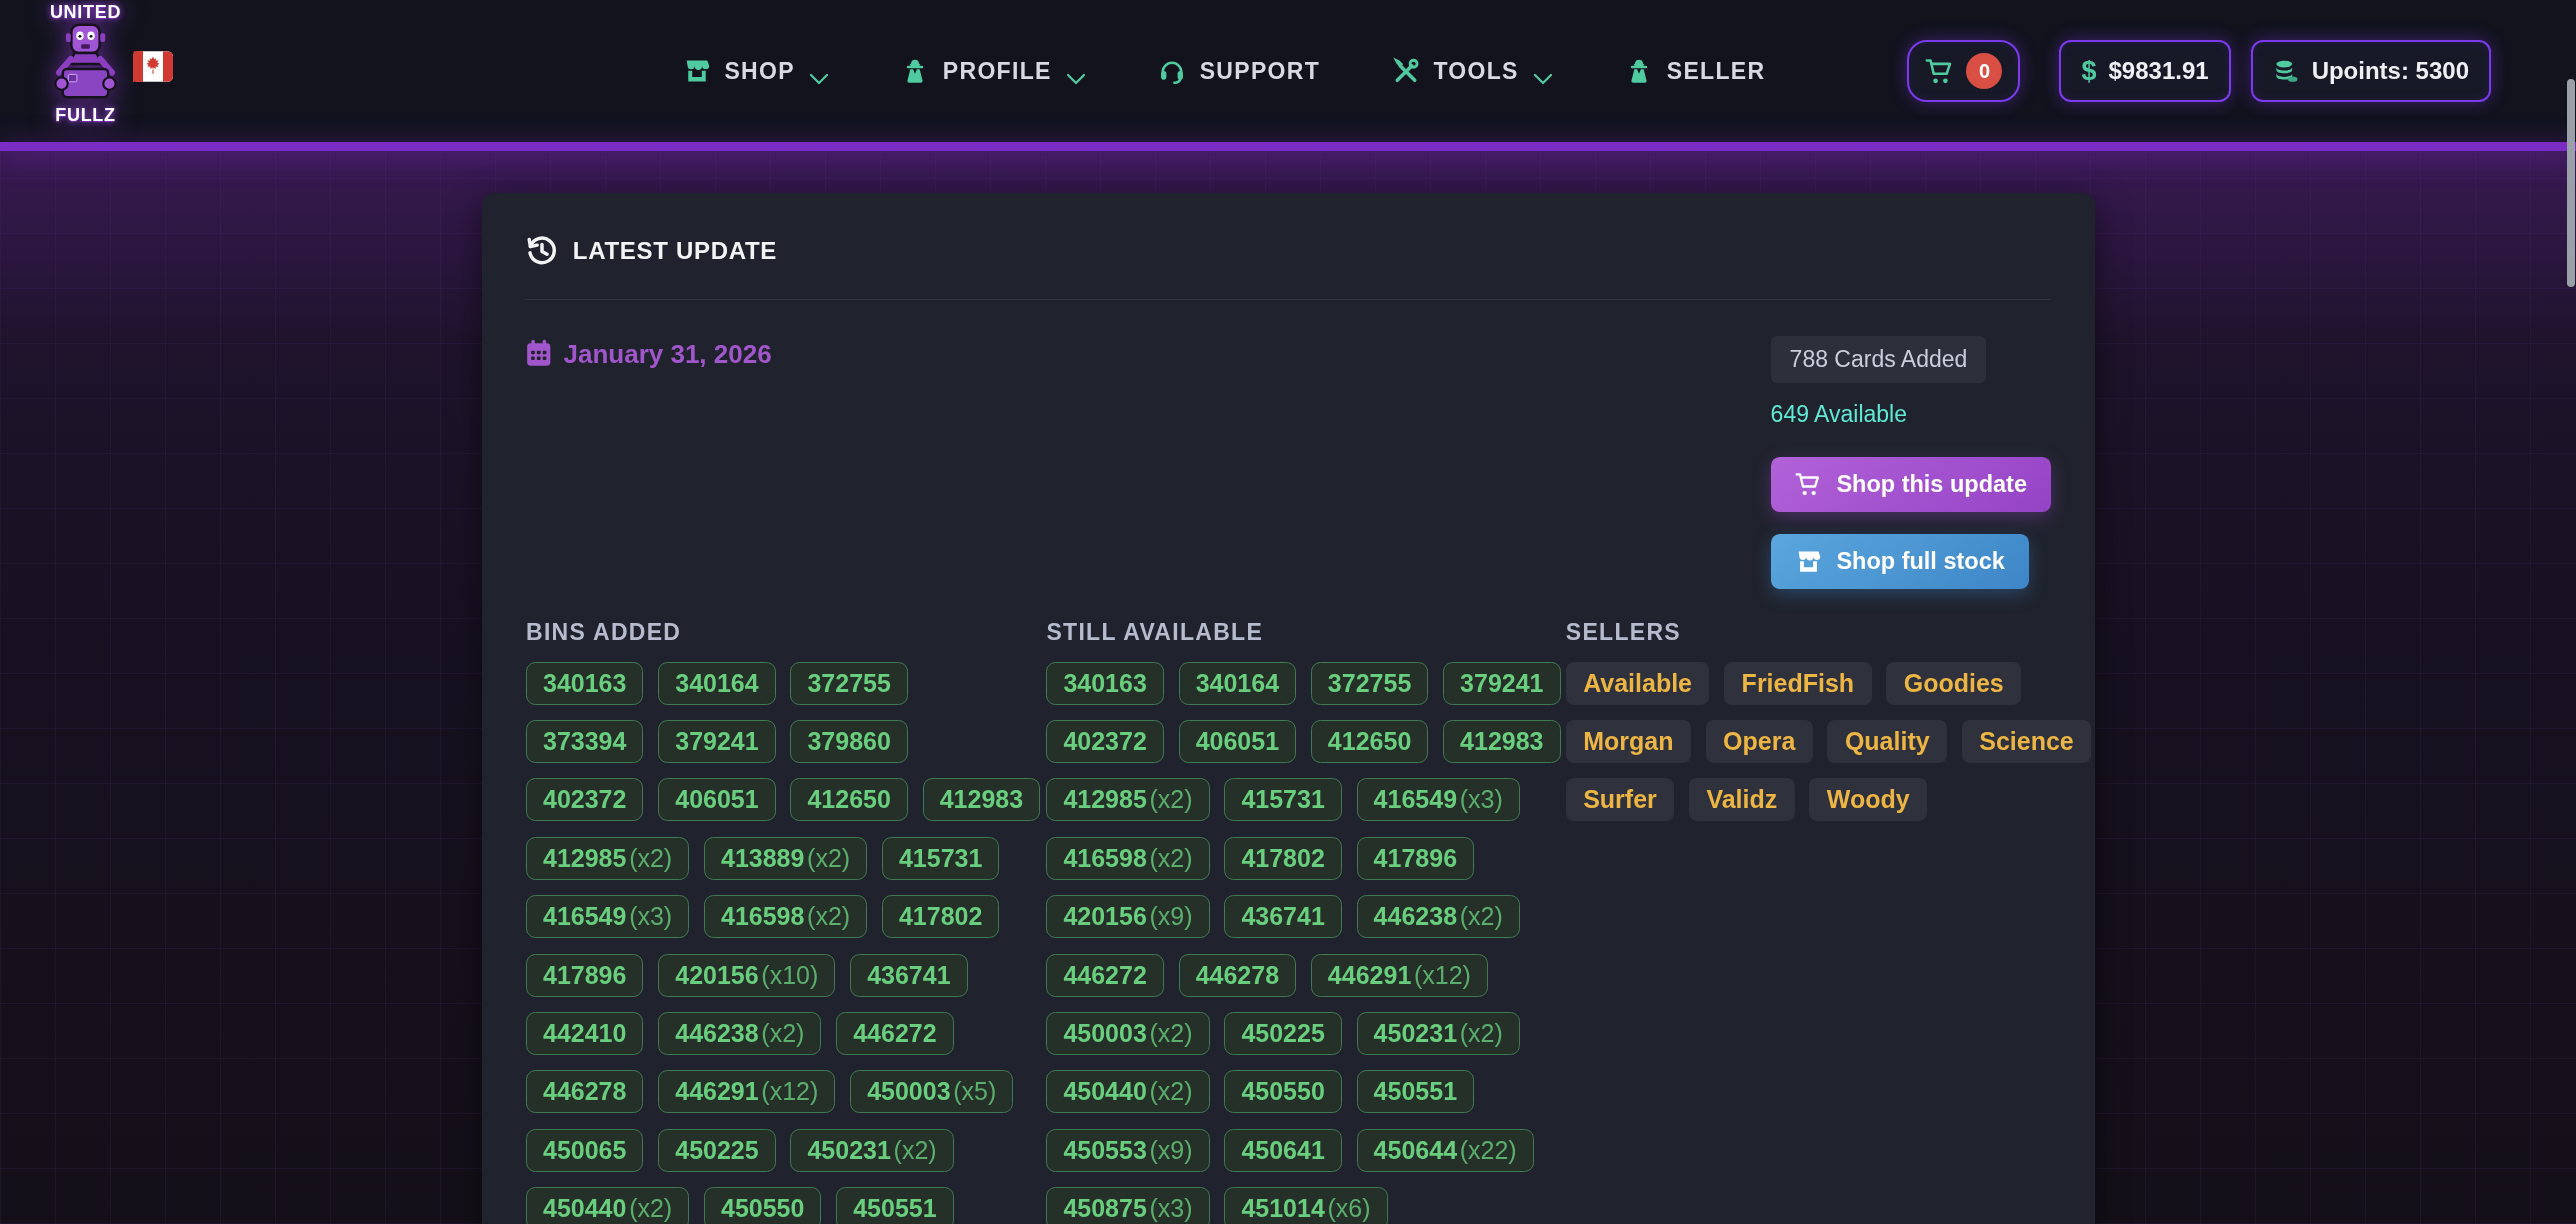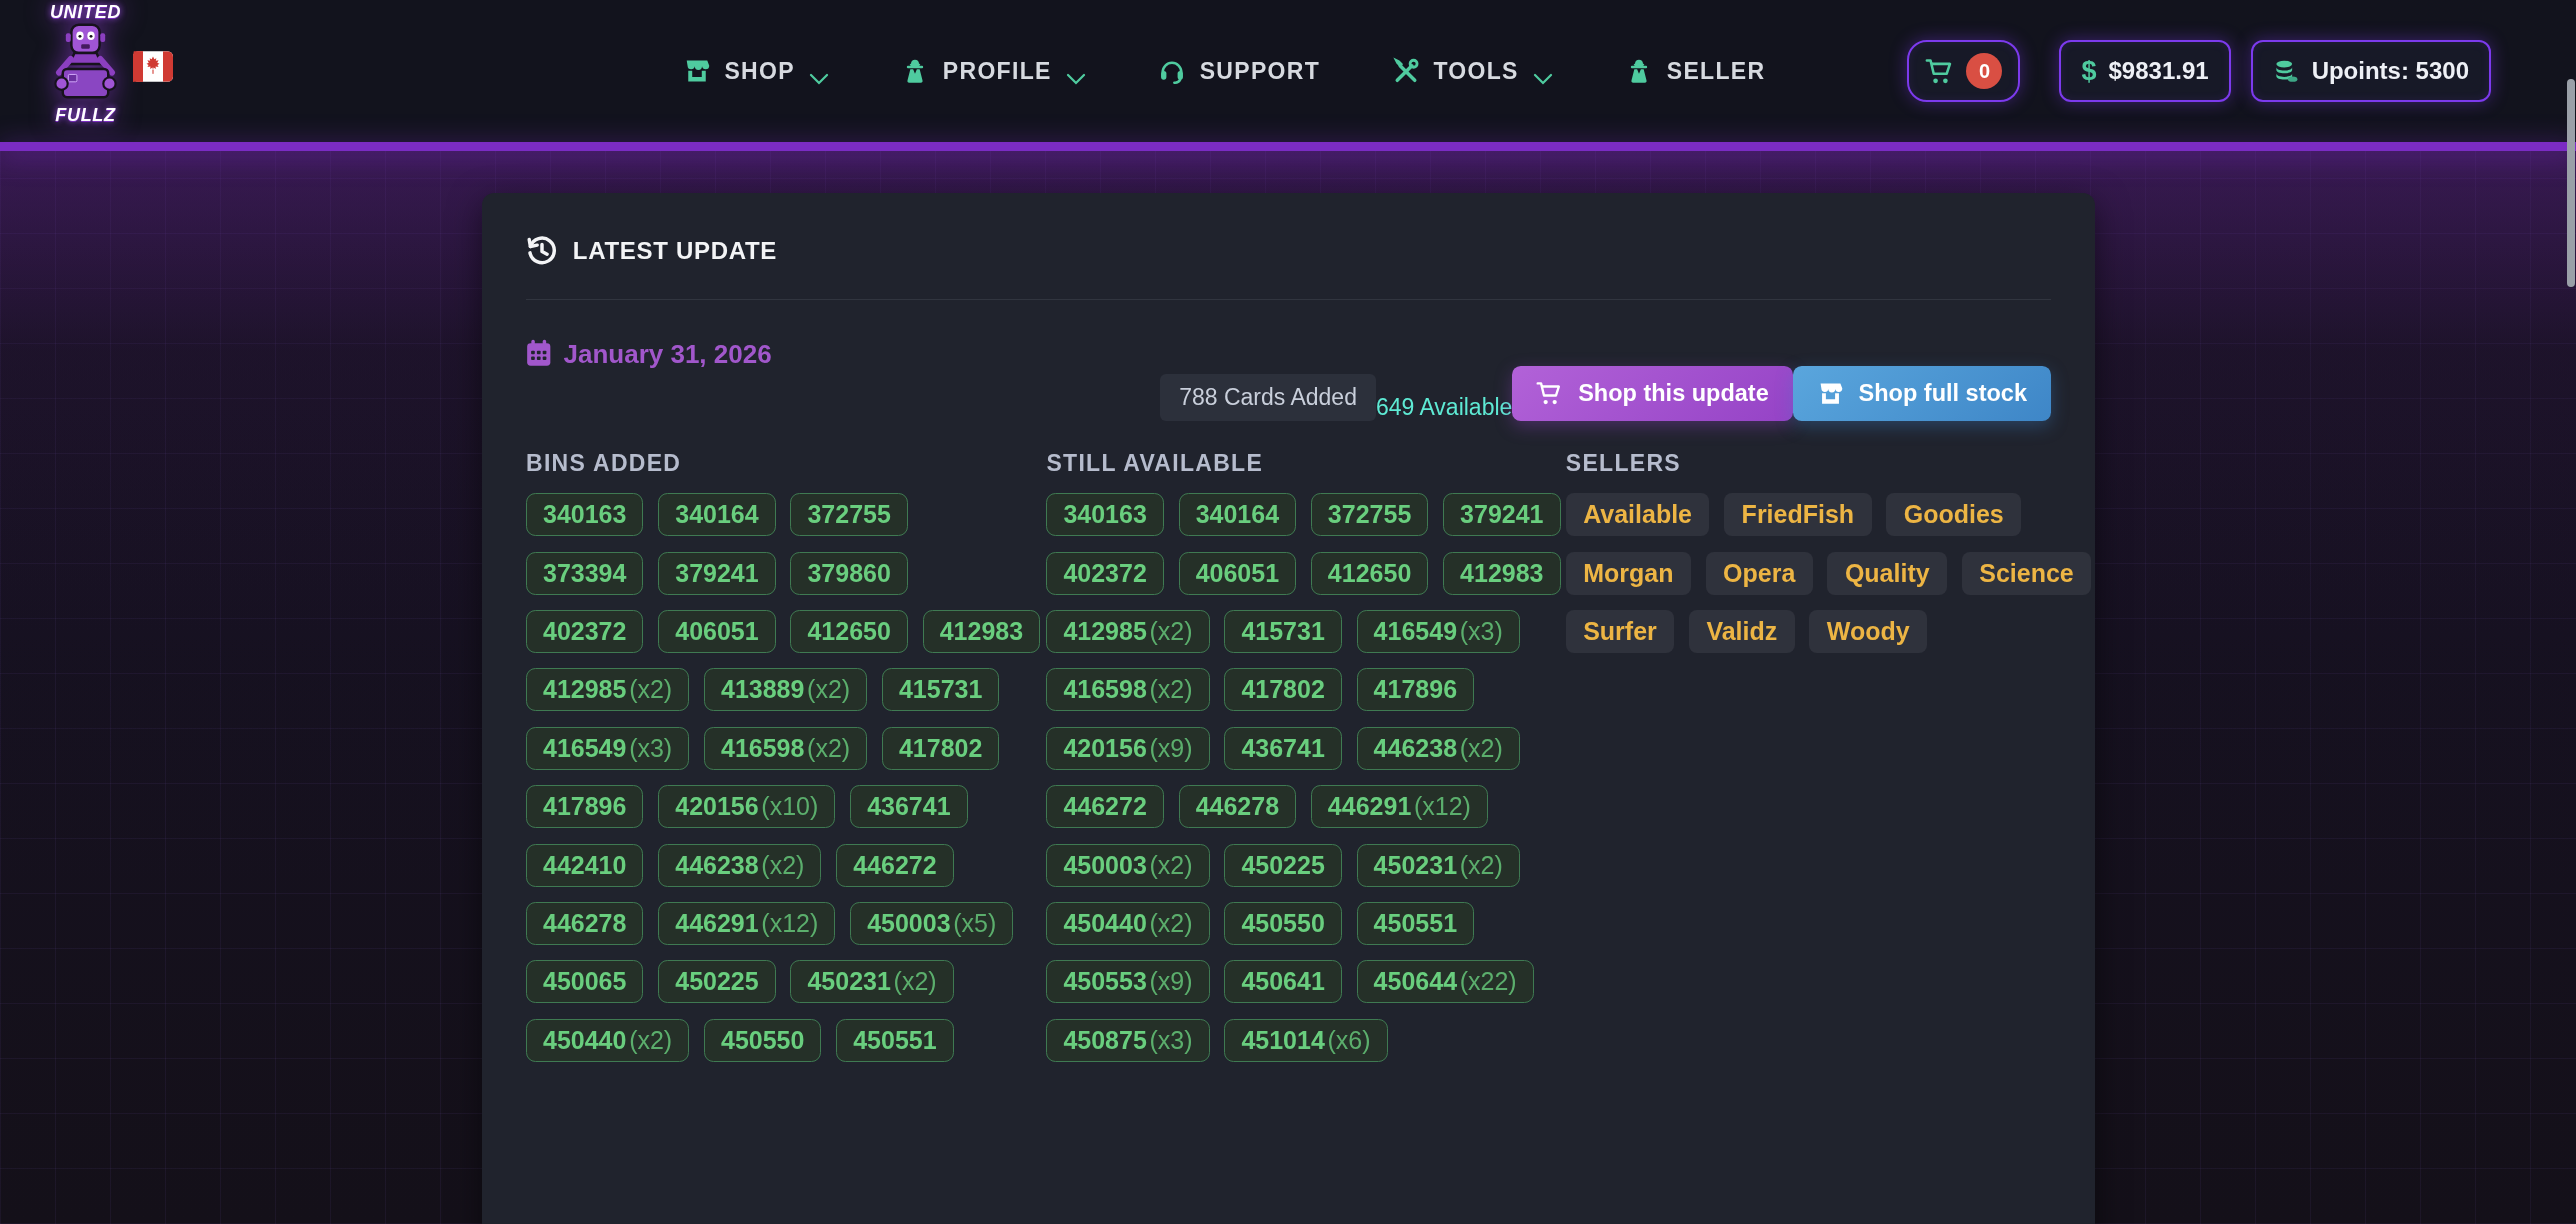--- a/index.html
+++ b/index.html
@@ -16,21 +16,20 @@
     background:#12131d; z-index:20;
   }
   .logo {
     position:absolute; left:35px; top:4px; width:101px; height:134px;
     display:flex; flex-direction:column; align-items:center; cursor:pointer;
     filter:drop-shadow(0 0 12px rgba(150,60,220,.55));
   }
   .logo-word {
     font-size:18px; font-weight:bold; letter-spacing:0.7px; line-height:17.4px;
     color:#ffffff; text-shadow:0 1.3px 0 #7a2fbe, 0 0 6.7px #a855f7;
-    font-style:italic;
   }
   .flag { position:absolute; left:133px; top:51px; width:40px; height:31px; }
 
   .nav-menu {
     position:absolute; left:683px; top:0; height:142px;
     display:flex; align-items:center; gap:72px;
   }
   .nav-item {
     display:flex; align-items:flex-end; gap:13.4px; cursor:pointer;
     color:#d7dae0; font-size:23px; font-weight:bold; letter-spacing:1.3px;
@@ -90,21 +89,21 @@
   .card-head { display:flex; align-items:center; gap:14.8px; }
   .card-head svg { width:32px; height:32px; }
   .card-title { color:#f3f4f6; font-size:24px; font-weight:bold; letter-spacing:0.7px; }
   .card-divider { height:1.3px; background:#31353f; margin-top:32px; }
 
   .meta-row { display:flex; justify-content:space-between; margin-top:36px; }
   .date-group { display:flex; align-items:flex-start; gap:12px; padding-top:2.7px; }
   .date-group svg { width:25.5px; height:28px; }
   .date-text { color:#a157cb; font-size:26px; font-weight:bold; }
 
-  .meta-right { display:flex; flex-direction:row; align-items:flex-end; }
+  .meta-right { display:flex; flex-direction:column; align-items:flex-start; }
   .added-badge {
     background:#2c303b; border-radius:6px; padding:10px 19px;
     color:#c9cfdb; font-size:23px;
   }
   .available-text { color:#5eead4; font-size:23px; font-weight:normal; margin-top:17.4px; }
   .btn {
     display:flex; align-items:center; gap:14.8px; border:none; cursor:pointer;
     border-radius:8.7px; height:55px; padding:0 24px;
     color:#ffffff; font-size:23.5px; font-weight:bold;
     font-family:"Liberation Sans", sans-serif;

